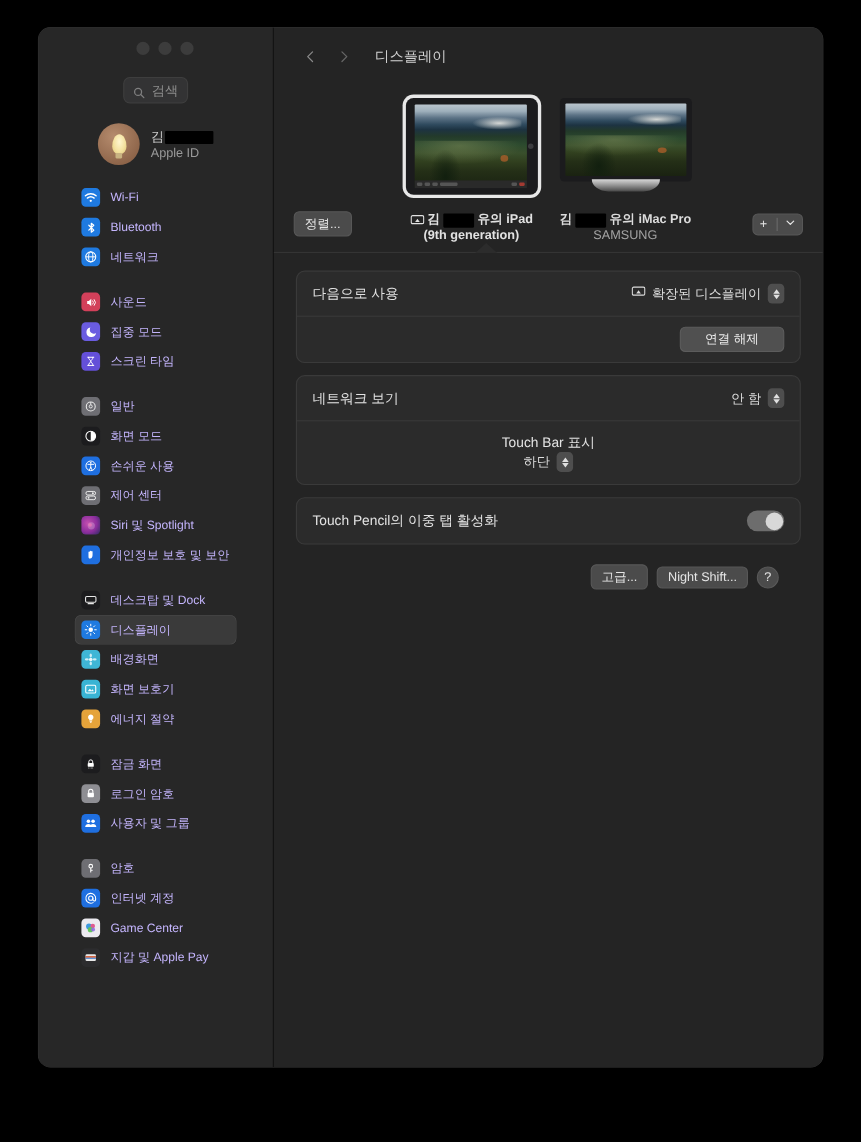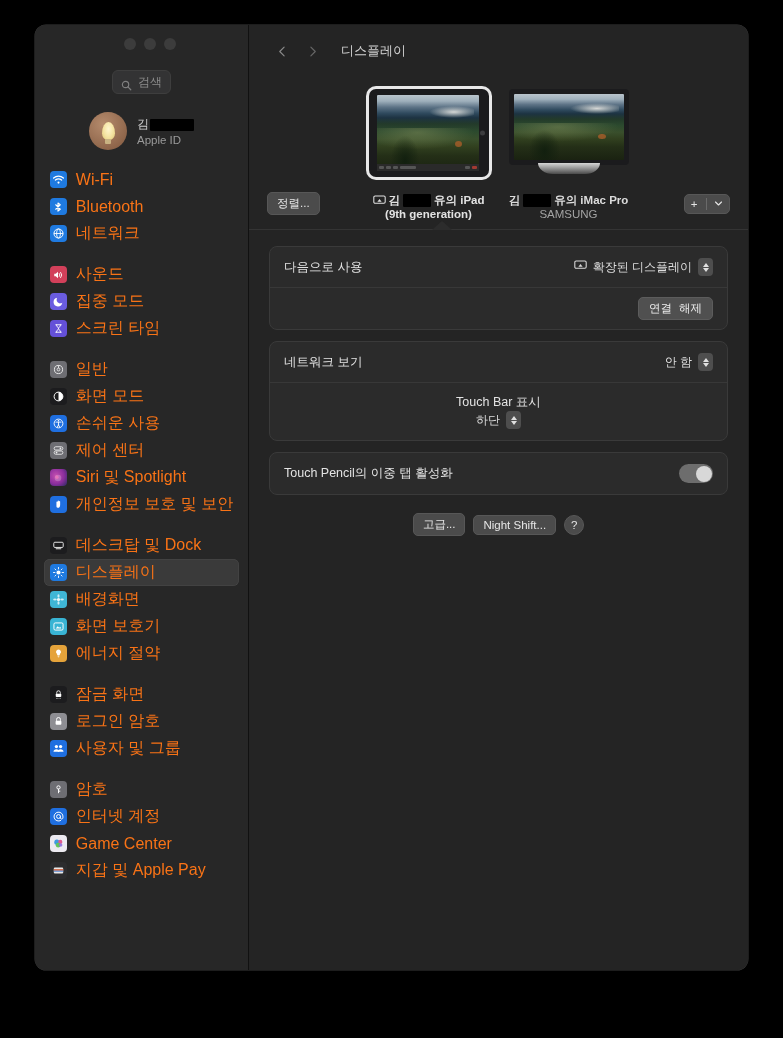--- a/index.html
+++ b/index.html
@@ -83,21 +83,21 @@
   .gap { height: 14px; }
 
   .item {
     display: flex; align-items: center; gap: 9px;
     height: 27px;
     padding: 0 6px;
     border-radius: 6px;
     cursor: default;
   }
   .item.sel { background: #3a3a3a; box-shadow: inset 0 0 0 0.5px #4a4a4a; }
-  .item .lbl { font-size: 16px; color: #f97316; white-space: nowrap; }
+  .item .lbl { font-size: 11px; color: #c4b5fd; white-space: nowrap; }
   .ic {
     width: 17px; height: 17px; flex: 0 0 17px;
     border-radius: 4px;
     display: flex; align-items: center; justify-content: center;
     font-size: 10px; color: #fff; line-height: 1;
     overflow: hidden; position: relative;
   }
   .ic svg { display: block; }
 
   
@@ -228,36 +228,36 @@
   .stepper {
     width: 15px; height: 18px; background: #4e4e4e; border-radius: 4px;
     display: flex; flex-direction: column; align-items: center; justify-content: center; gap: 1px;
   }
   .stepper .up, .stepper .dn { width: 0; height: 0; border-left: 3.5px solid transparent; border-right: 3.5px solid transparent; }
   .stepper .up { border-bottom: 4px solid #e0e0e0; }
   .stepper .dn { border-top: 4px solid #e0e0e0; }
 
   .btn-unlink {
     background: #505050; border: 0.5px solid #5c5c5c; border-radius: 5px;
-    color: #ededed; font-size: 11.5px; padding: 3px 10px; font-family: Liberation Mono, monospace;
+    color: #ededed; font-size: 11.5px; padding: 3px 22px;
   }
   .unlink-row { display: flex; justify-content: flex-end; padding: 9px 14px; }
 
   .toggle {
     width: 34px; height: 19px; border-radius: 10px;
     background: #6d6d6d; position: relative; flex: 0 0 34px;
   }
   .toggle .knob {
     position: absolute; right: 1.5px; top: 1.5px;
     width: 16px; height: 16px; border-radius: 50%;
     background: #d8d8d8;
   }
 
   .bottom-btns {
-    display: flex; justify-content: center; align-items: center; gap: 8px;
+    display: flex; justify-content: flex-end; align-items: center; gap: 8px;
     padding: 7px 20px 0 20px;
   }
   .help {
     width: 20px; height: 20px; border-radius: 50%;
     background: #4b4b4b; border: 0.5px solid #585858;
     color: #e6e6e6; font-size: 11.5px;
     display: flex; align-items: center; justify-content: center;
   }
 </style>
 </head>

